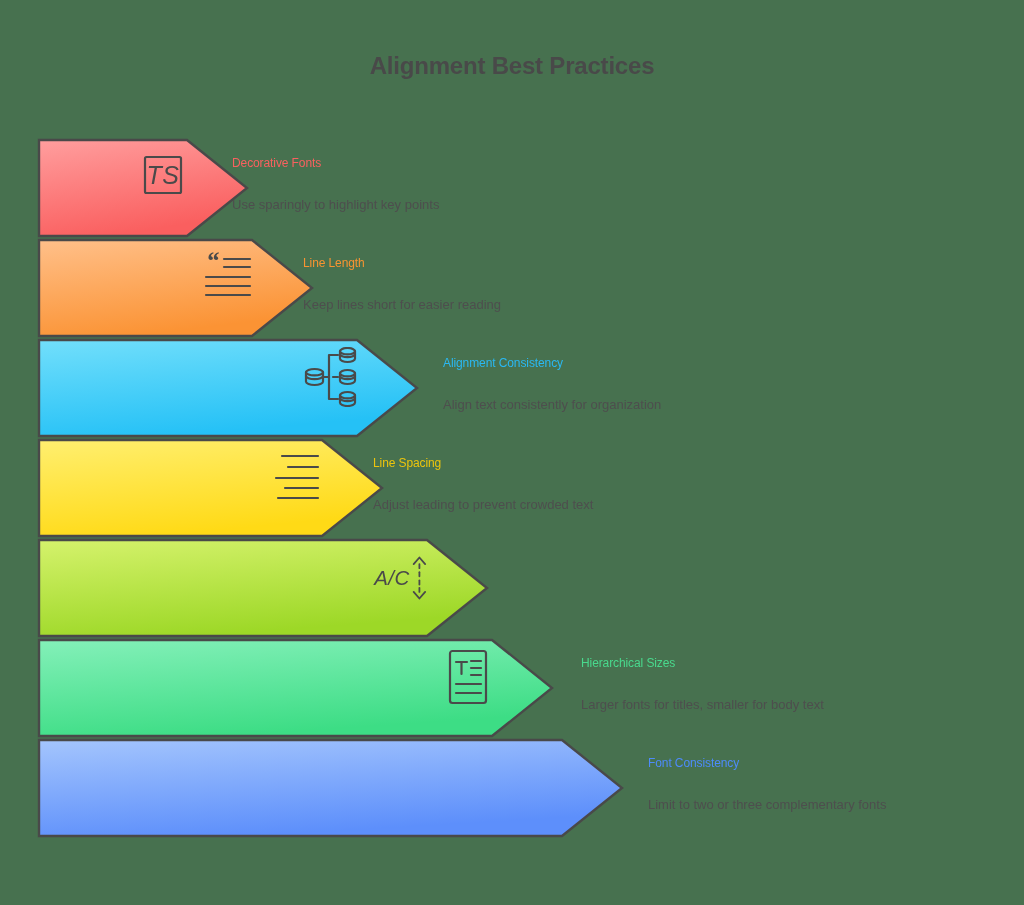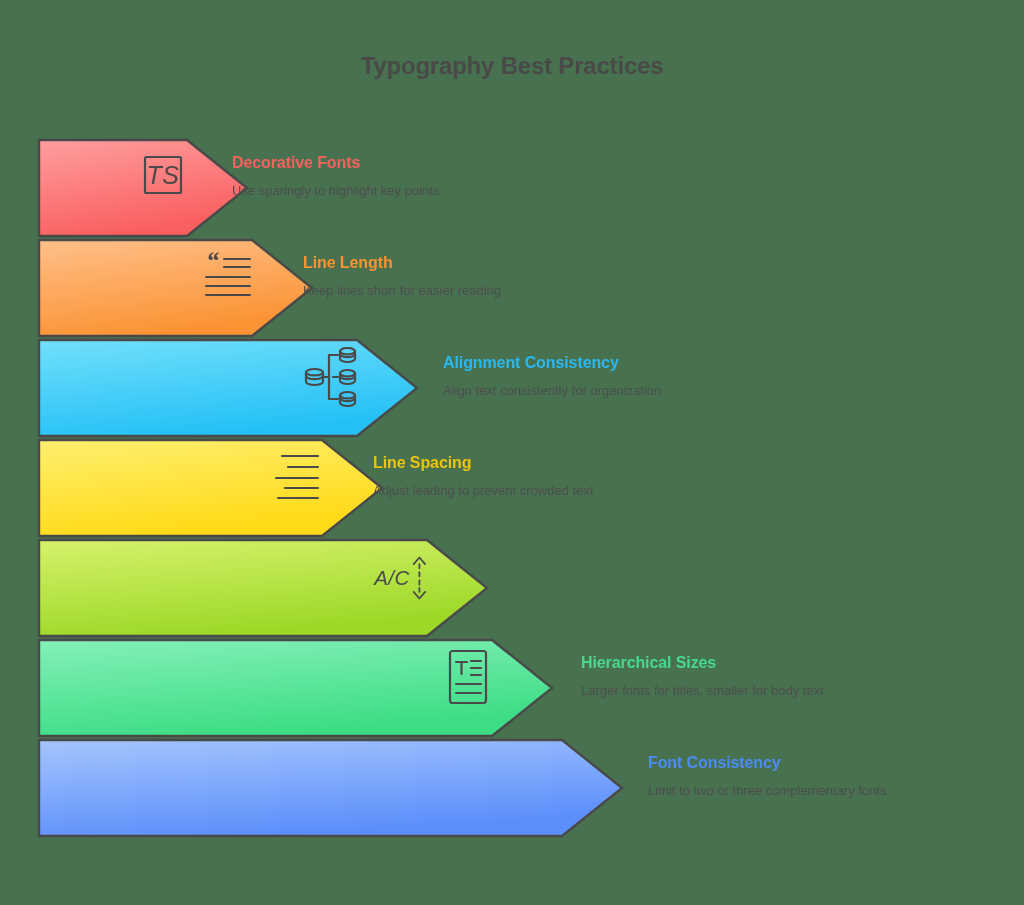--- a/index.html
+++ b/index.html
@@ -66,38 +66,38 @@
     font-family: "Liberation Sans", sans-serif;
     font-size: 25px;
     fill: #4a4a4a;
     letter-spacing: 0.5px;
   }
   .text-block {
     position: absolute;
     top: 14px;
   }
   .row-title {
-    font-size: 16px;
-    font-weight: bold;
+    font-size: 12px;
+    font-weight: normal;
     margin: 0 0 0 0;
     line-height: 22px;
     letter-spacing: -0.1px;
   }
   .row-desc {
     font-size: 13px;
     color: #4e4e4e;
-    margin-top: 8px;
+    margin-top: 22px;
     line-height: 18px;
   }
 </style>
 </head>
 <body style="background: rgb(71, 113, 79);">
 
 <div id="infographic">
-  <div class="page-title">Typography Best Practices</div>
+  <div class="page-title">Alignment Best Practices</div>
   <div class="rows" id="rows-container">
       <div class="row">
         <div class="arrow-wrap" style="width: 208px;">
           <svg class="arrow-svg" width="212" height="100" viewBox="0 0 212 100">
             <defs>
               <linearGradient id="grad0" x1="0" y1="0" x2="0.35" y2="1">
                 <stop offset="0%" stop-color="#ff9e9e"></stop>
                 <stop offset="100%" stop-color="#fa5f5f"></stop>
               </linearGradient>
             </defs>

